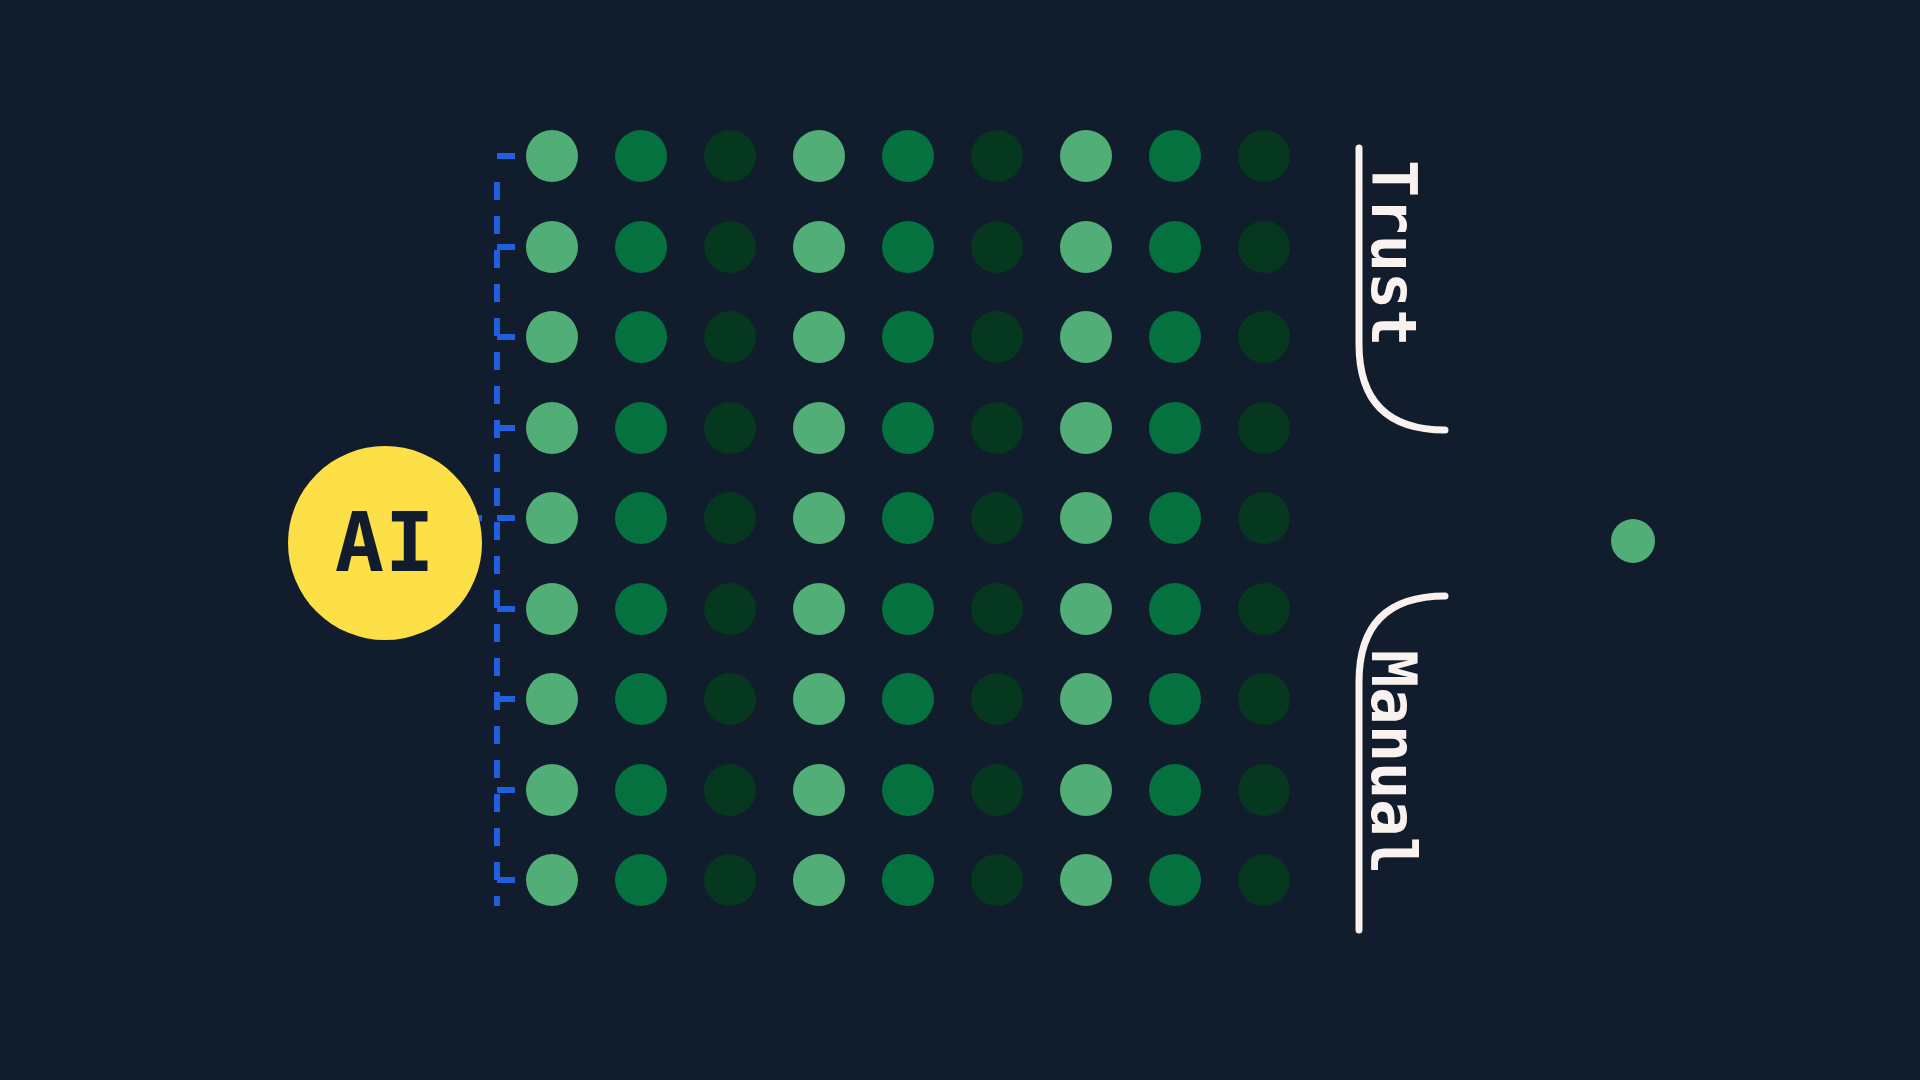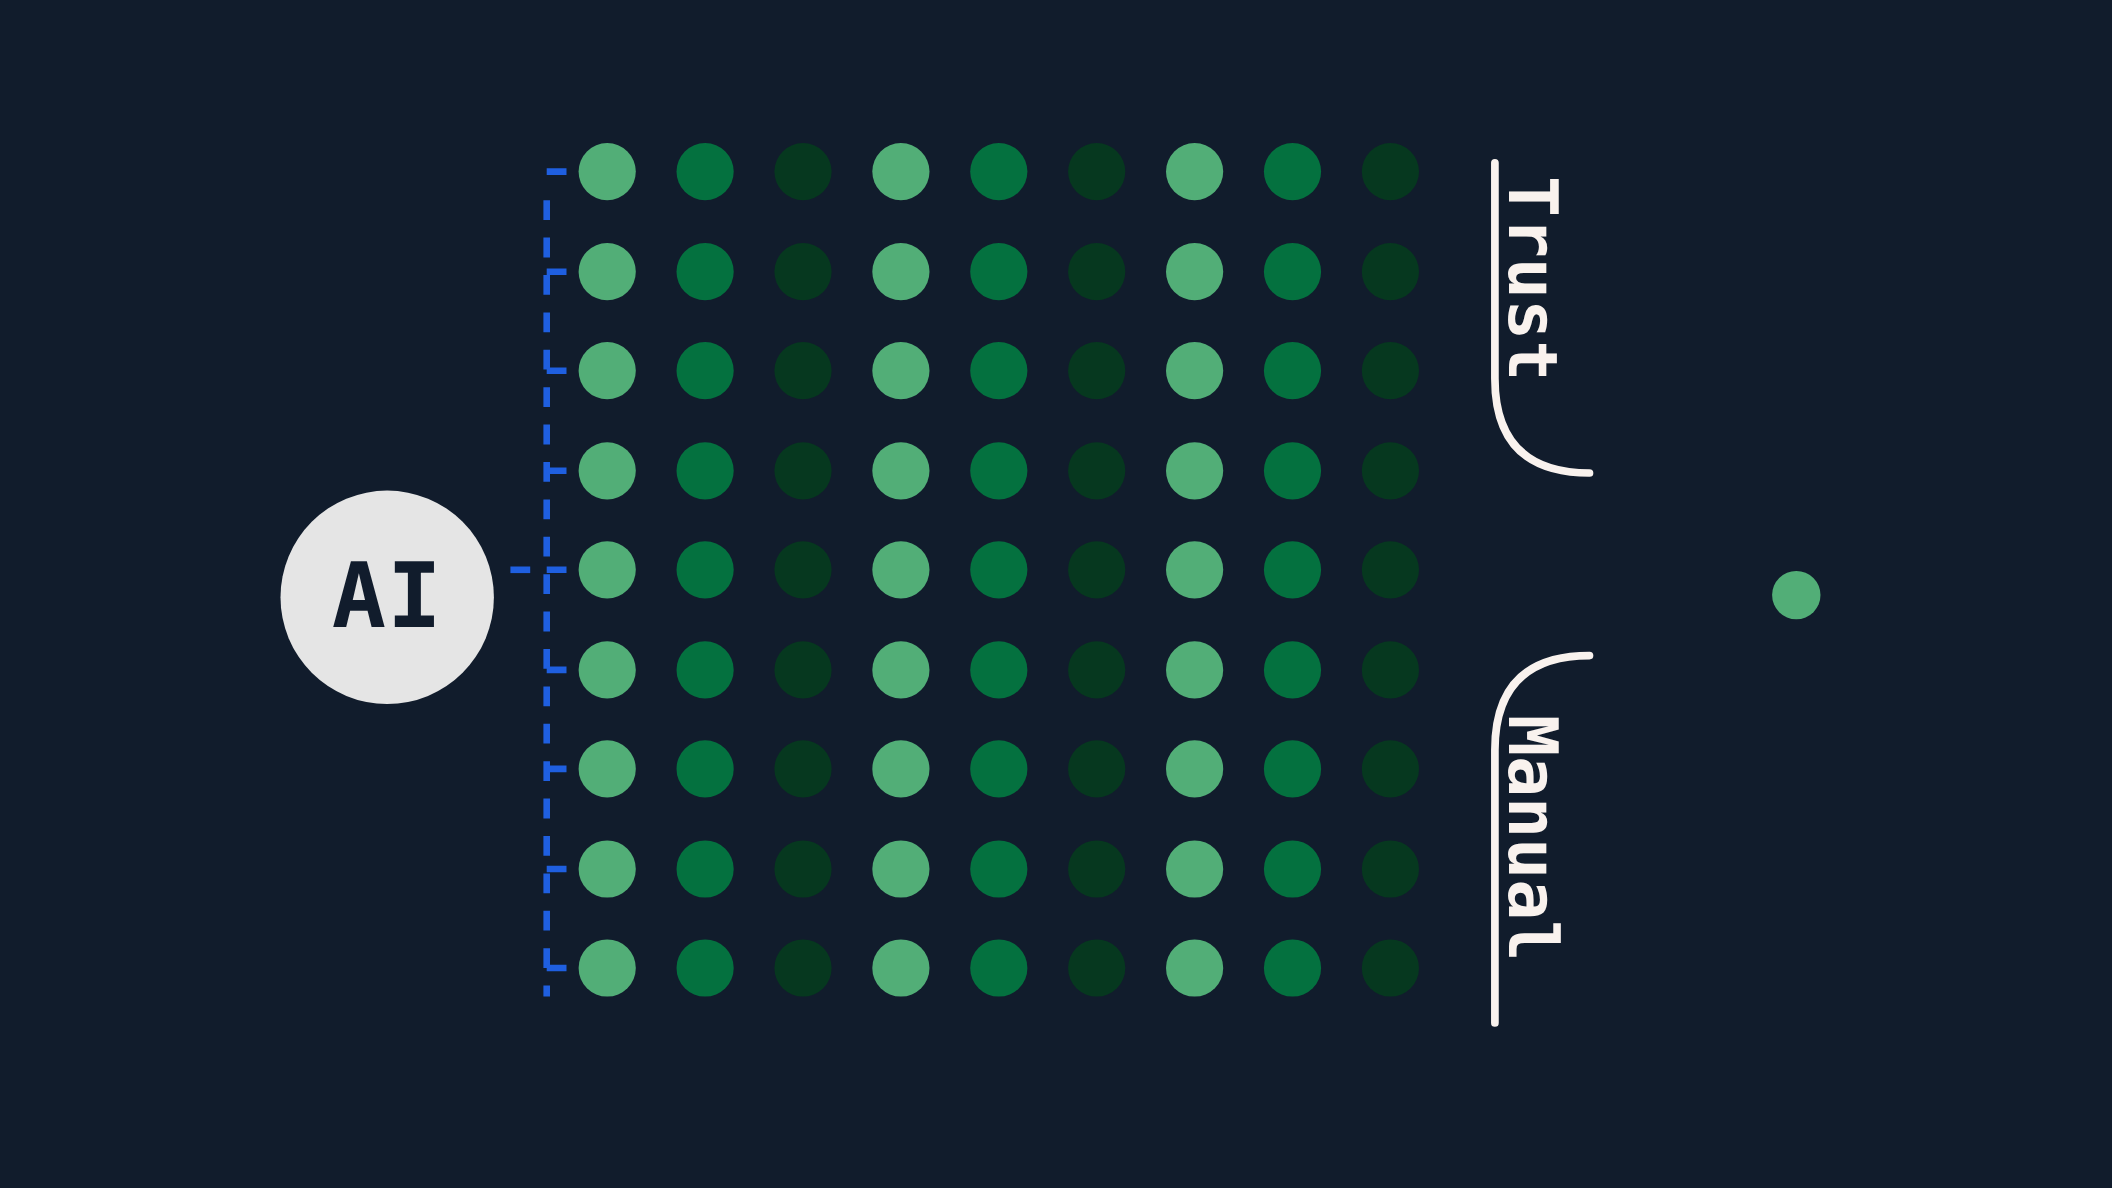--- a/index.html
+++ b/index.html
@@ -154,20 +154,20 @@
       <div class="dot" style="left: 793px; top: 854px; width: 52px; height: 52px; background: rgb(82, 174, 119);"></div>
       <div class="dot" style="left: 882px; top: 854px; width: 52px; height: 52px; background: rgb(4, 113, 63);"></div>
       <div class="dot" style="left: 971px; top: 854px; width: 52px; height: 52px; background: rgb(6, 56, 31);"></div>
       <div class="dot" style="left: 1060px; top: 854px; width: 52px; height: 52px; background: rgb(82, 174, 119);"></div>
       <div class="dot" style="left: 1149px; top: 854px; width: 52px; height: 52px; background: rgb(4, 113, 63);"></div>
       <div class="dot" style="left: 1238px; top: 854px; width: 52px; height: 52px; background: rgb(6, 56, 31);"></div>
     </div>
 
   <div class="dot" id="lone-dot" style="left: 1611px; top: 519px; width: 44px; height: 44px; background: rgb(82, 174, 119);"></div>
 
-  <div class="ai-node" id="ai-node" style="left: 255px; top: 446px; width: 194px; height: 194px; background: #e5e5e5;">
+  <div class="ai-node" id="ai-node" style="left: 288px; top: 446px; width: 194px; height: 194px; background: #fde047;">
     <span class="ai-label" id="ai-label" style="font-size: 82px; color: rgb(17, 28, 44);">AI</span>
   </div>
 
   <div class="bracket-label" id="label-trust" style="left: 1424px; top: 160px; font-size: 62px; color: rgb(249, 242, 238); transform: rotate(90deg);">Trust</div>
   <div class="bracket-label" id="label-manual" style="left: 1424px; top: 650px; font-size: 62px; color: rgb(249, 242, 238); transform: rotate(90deg);">Manual</div>
 
 </div>
 
 </body></html>

